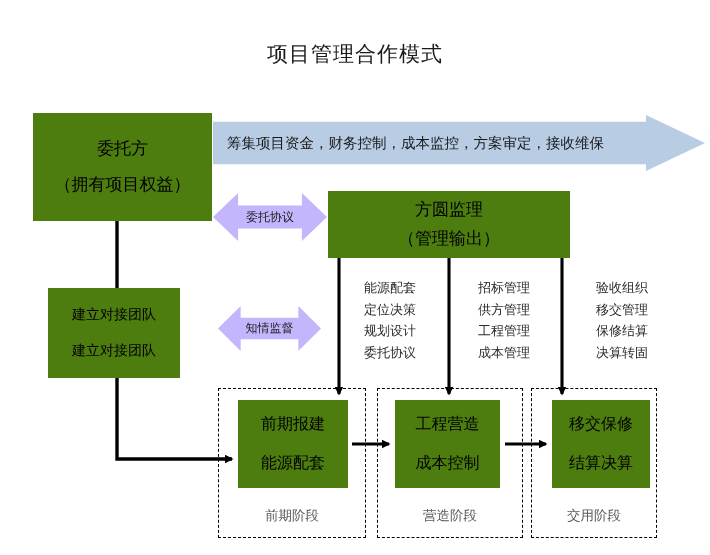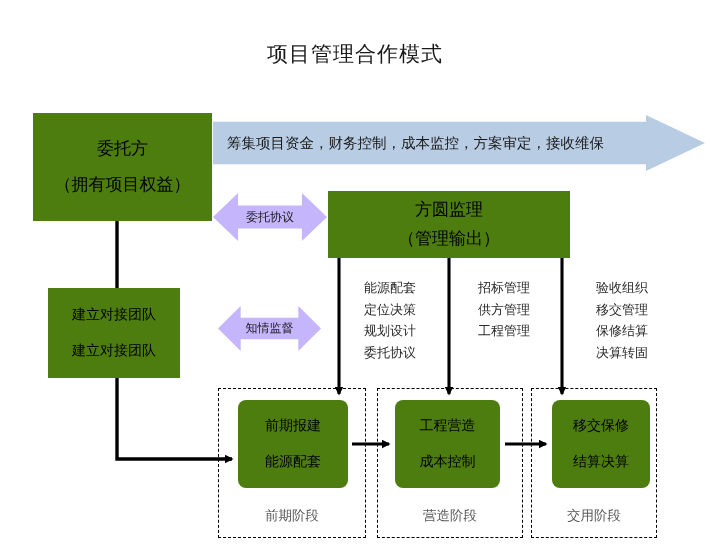--- a/index.html
+++ b/index.html
@@ -40,21 +40,21 @@
 
   #box-client{left:33px;top:95px;width:179px;height:108px;font-size:17px;}
   #box-client .ln+.ln{margin-top:10px;}
 
   #box-supervisor{left:328px;top:173px;width:242px;height:67px;font-size:17px;}
   #box-supervisor .ln+.ln{margin-top:2px;}
 
   #box-funding{left:48px;top:270px;width:132px;height:90px;font-size:14px;}
   #box-funding .ln+.ln{margin-top:14px;}
 
-  .stagebox{font-size:14px;border-radius:8px;}
+  .stagebox{font-size:16px;}
   #box-stage-1{left:238px;top:382px;width:110px;height:88px;}
   #box-stage-2{left:395px;top:382px;width:105px;height:88px;}
   #box-stage-3{left:552px;top:382px;width:98px;height:88px;}
   .stagebox .ln+.ln{margin-top:14px;}
 
   
   #banner{
     left:213px;top:97px;width:492px;height:56px;
     background:#B8CCE4;
     -webkit-clip-path:polygon(0 12%,88% 12%,88% 0,100% 50%,88% 100%,88% 88%,0 88%);
@@ -175,20 +175,21 @@
     <div>能源配套</div>
     <div>定位决策</div>
     <div>规划设计</div>
     <div>委托协议</div>
   </div>
 
   <div class="abs dutycol" id="duty-col-2">
     <div>招标管理</div>
     <div>供方管理</div>
     <div>工程管理</div>
+    <div>成本管理</div>
   </div>
 
   <div class="abs dutycol" id="duty-col-3">
     <div>验收组织</div>
     <div>移交管理</div>
     <div>保修结算</div>
     <div>决算转固</div>
   </div>
 
   <div class="abs phase" id="phase-1"></div>

